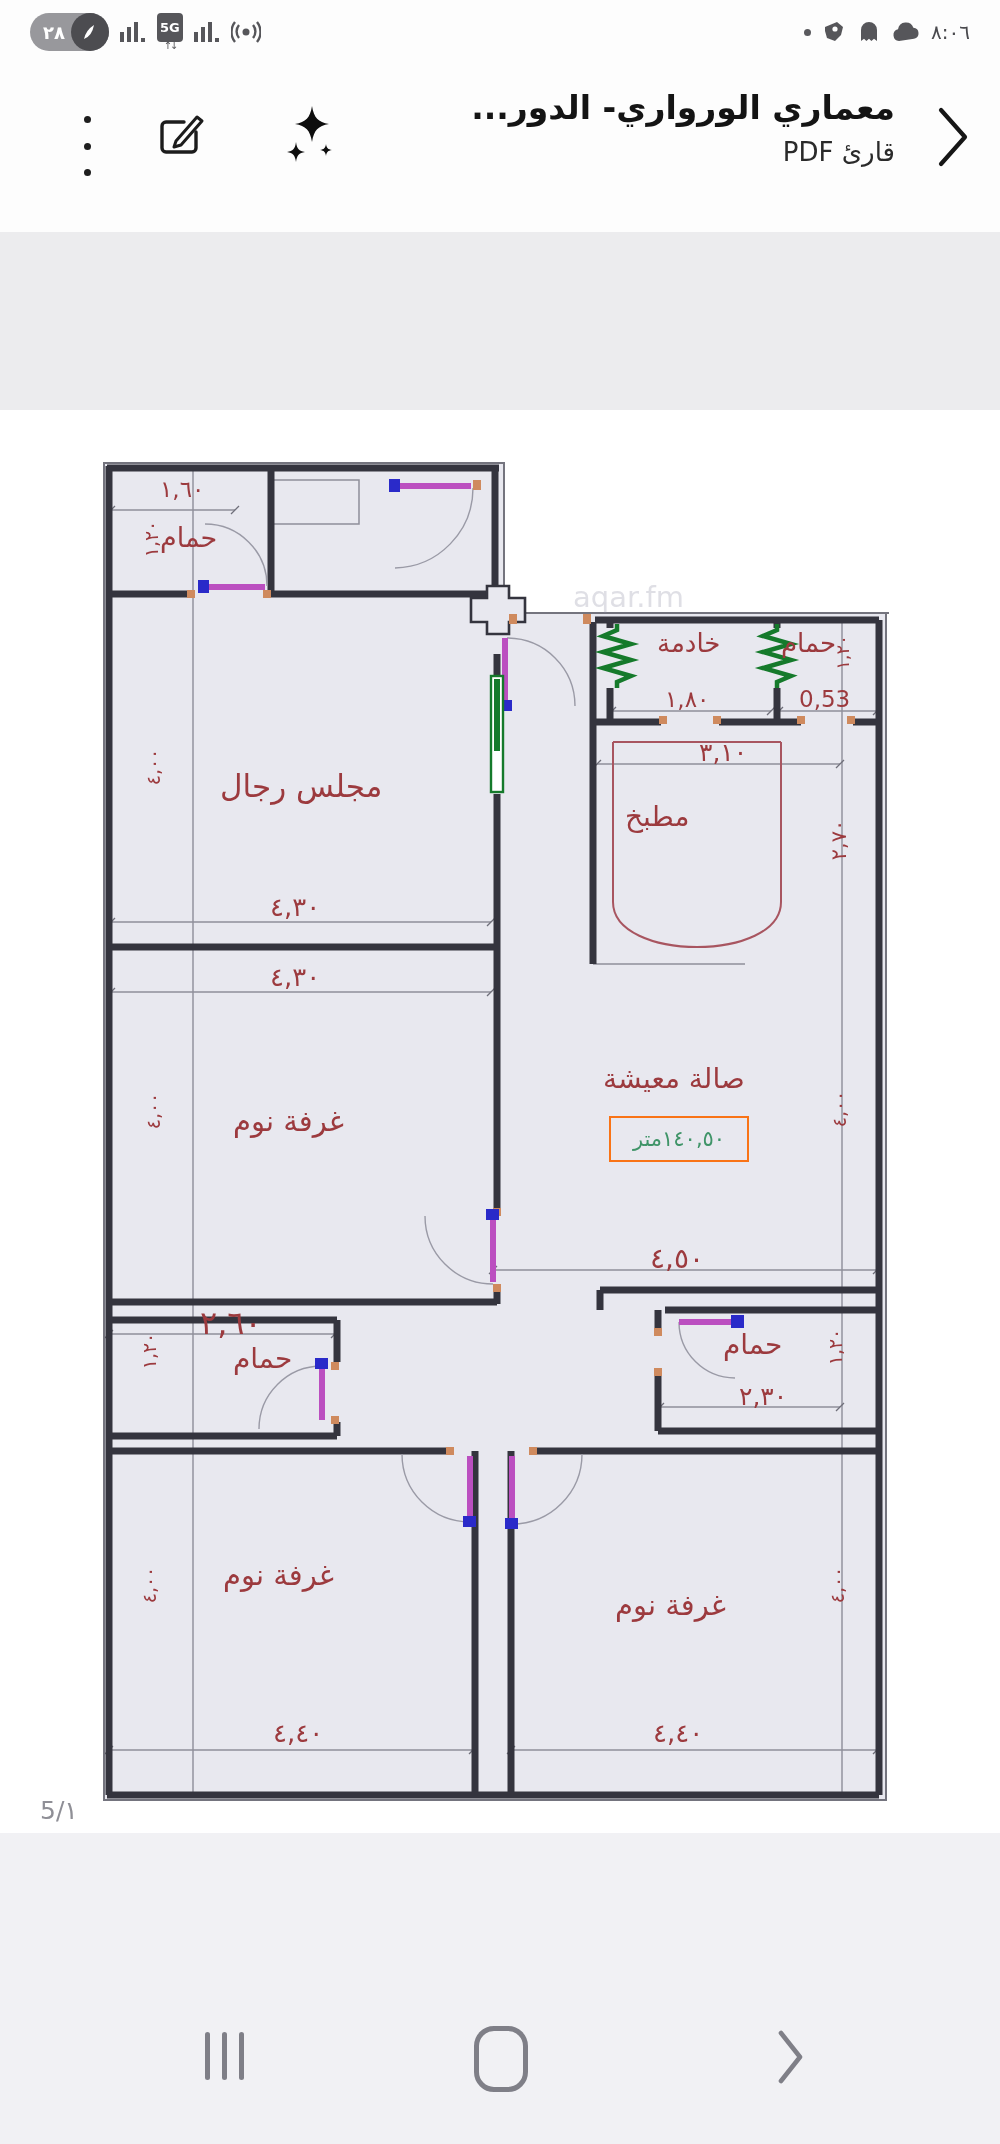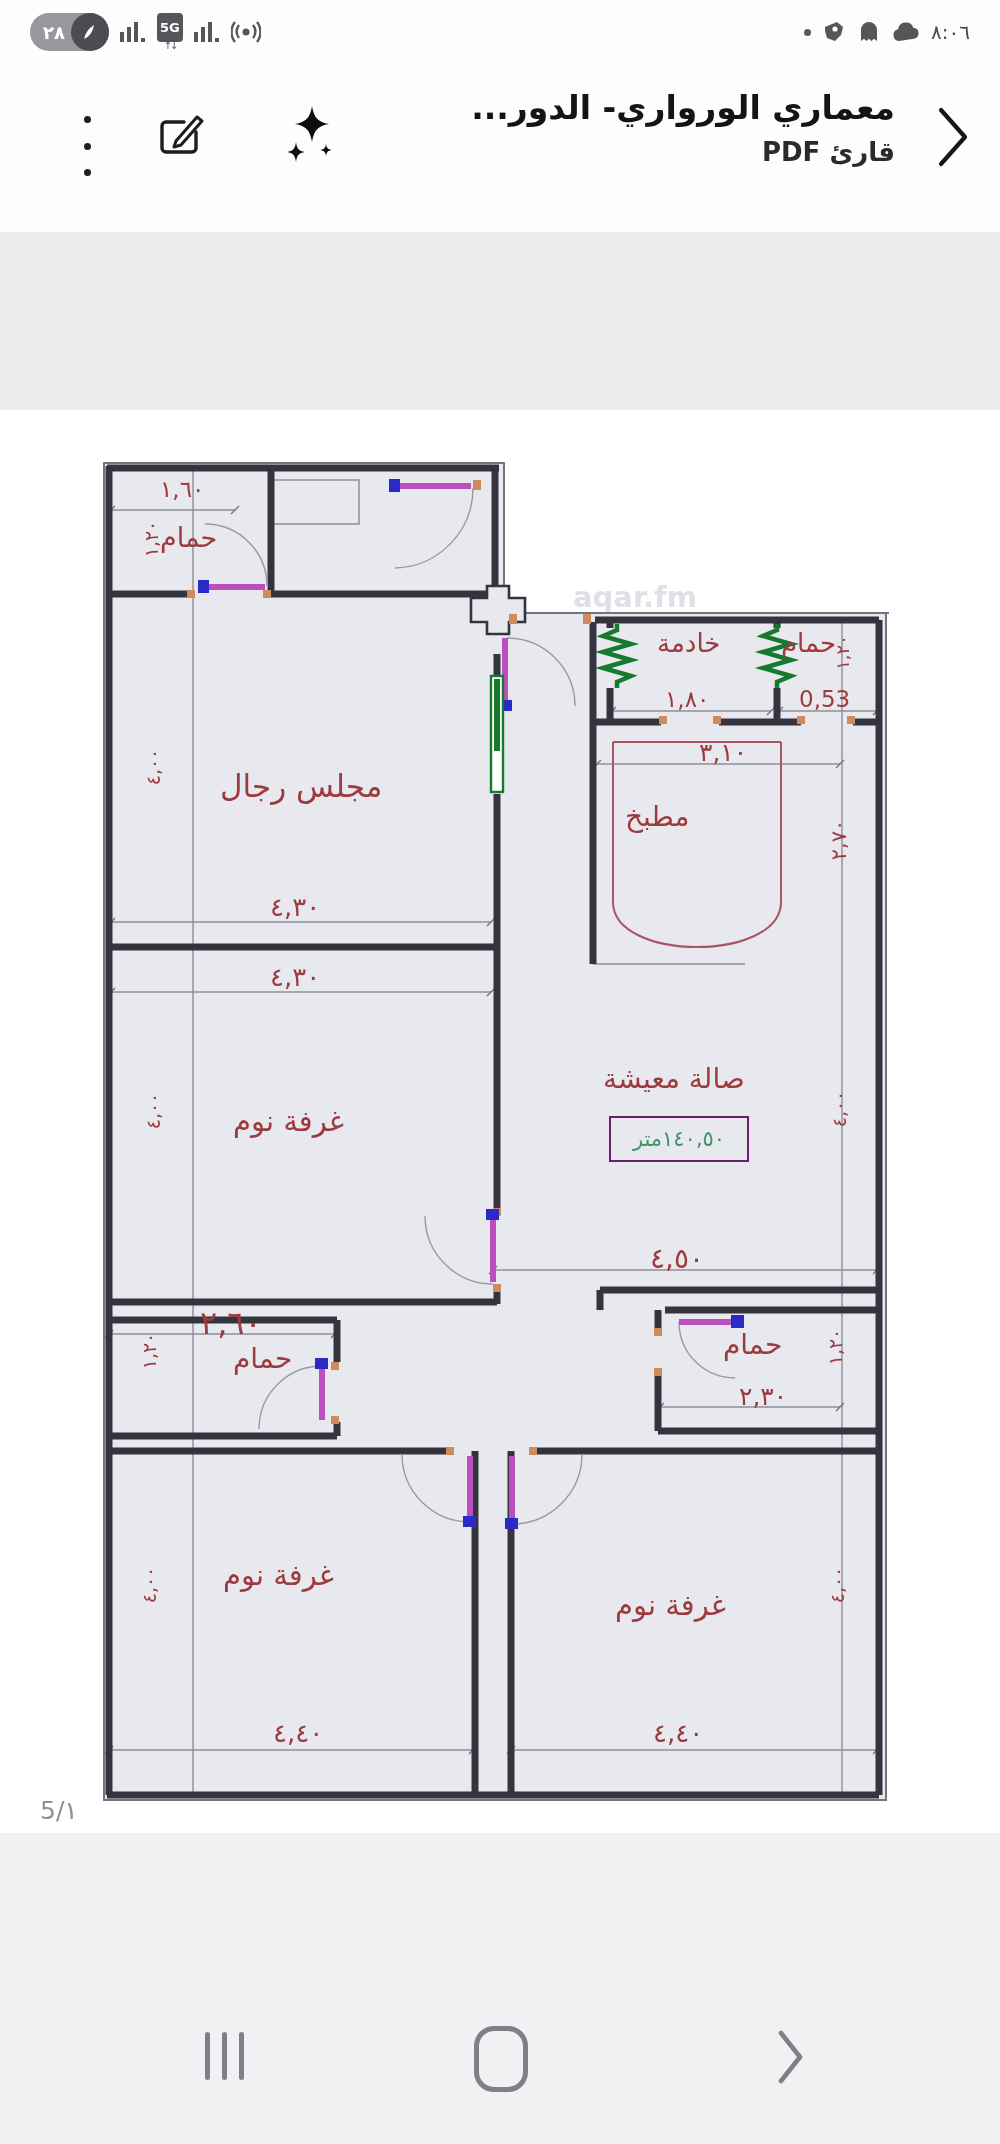--- a/index.html
+++ b/index.html
@@ -16,40 +16,40 @@
   .pill-circle{width:38px;height:38px;border-radius:50%;background:#4c4c50;margin-left:6px;display:flex;align-items:center;justify-content:center;}
   .badge-5g{display:flex;flex-direction:column;align-items:center;line-height:1;}
   .badge-5g .fg{background:#56565a;color:#fff;font-size:13px;font-weight:bold;border-radius:4px;padding:8px 3px;}
   .badge-5g .ar{font-size:10px;color:#56565a;margin-top:-1px;letter-spacing:-2px;}
   .sb-dot{width:7px;height:7px;border-radius:50%;background:#5a5a5e;}
   .sb-time{font-size:20px;color:#4a4a4e;direction:ltr;}
   
   .header{position:absolute;left:0;top:64px;width:1000px;height:168px;background:#fdfdfd;padding-left:23px;}
   .hdr-titles{position:absolute;right:128px;top:24px;width:620px;text-align:right;direction:rtl;}
   .hdr-title{font-size:33px;font-weight:bold;color:#141414;white-space:nowrap;overflow:hidden;}
-  .hdr-sub{font-size:26px;color:#2a2a2a;margin-top:10px;font-weight:bold;}
+  .hdr-sub{font-size:26px;color:#2a2a2a;margin-top:10px;}
   .back-btn{position:absolute;right:52px;top:42px;width:34px;height:62px;cursor:pointer;}
   .kebab{position:absolute;left:84px;top:52px;width:8px;height:60px;display:flex;flex-direction:column;justify-content:space-between;cursor:pointer;}
   .kebab i{width:7px;height:7px;border-radius:50%;background:#1e1e1e;}
   .icon-btn{position:absolute;cursor:pointer;}
   
   .grayband{position:absolute;left:0;top:232px;width:1000px;height:178px;background:#ececee;}
   .page{position:absolute;left:0;top:410px;width:1000px;height:1423px;background:#ffffff;}
   .bottomarea{position:absolute;left:0;top:1833px;width:1000px;height:311px;background:#f1f1f4;}
   .page-indicator{position:absolute;left:40px;top:1796px;font-size:25px;color:#8f8f96;direction:ltr;}
   
   .plan{position:absolute;left:103px;top:462px;width:780px;height:1335px;background:#e8e8ef;border:2px solid #74747e;box-sizing:content-box;}
   .plan .notch{position:absolute;left:398px;top:-2px;width:386px;height:152px;background:#ffffff;
     border-left:2px solid #74747e;border-bottom:2px solid #74747e;box-sizing:border-box;z-index:1;}
   .plan svg{position:absolute;left:0;top:0;z-index:2;}
   .lbl{position:absolute;color:#9c3a3e;direction:rtl;white-space:nowrap;z-index:3;}
   .vdim{transform:rotate(-90deg);transform-origin:center;}
-  .areabox{position:absolute;left:504px;top:652px;width:136px;height:42px;border:2px solid #701a75;
+  .areabox{position:absolute;left:504px;top:652px;width:136px;height:42px;border:2px solid #f97316;
     color:#3f9468;font-size:21px;display:flex;align-items:center;justify-content:center;direction:rtl;z-index:3;background:transparent;}
-  .watermark{position:absolute;left:468px;top:116px;font-size:29px;font-weight:bold;color:rgba(140,140,160,0.28);z-index:3;direction:ltr;}
+  .watermark{position:absolute;left:468px;top:116px;font-size:29px;font-weight:normal;color:rgba(140,140,160,0.28);z-index:3;direction:ltr;}
   
   .nav-recents{position:absolute;left:205px;top:2032px;display:flex;gap:12px;cursor:pointer;}
   .nav-recents i{width:5px;height:48px;background:#7f7f87;border-radius:3px;}
   .nav-home{position:absolute;left:474px;top:2026px;width:44px;height:56px;border:5px solid #7f7f87;border-radius:20px;cursor:pointer;}
   .nav-back{position:absolute;left:778px;top:2030px;width:26px;height:54px;cursor:pointer;}
 </style>
 </head>
 <body>
 
 <div class="statusbar">

